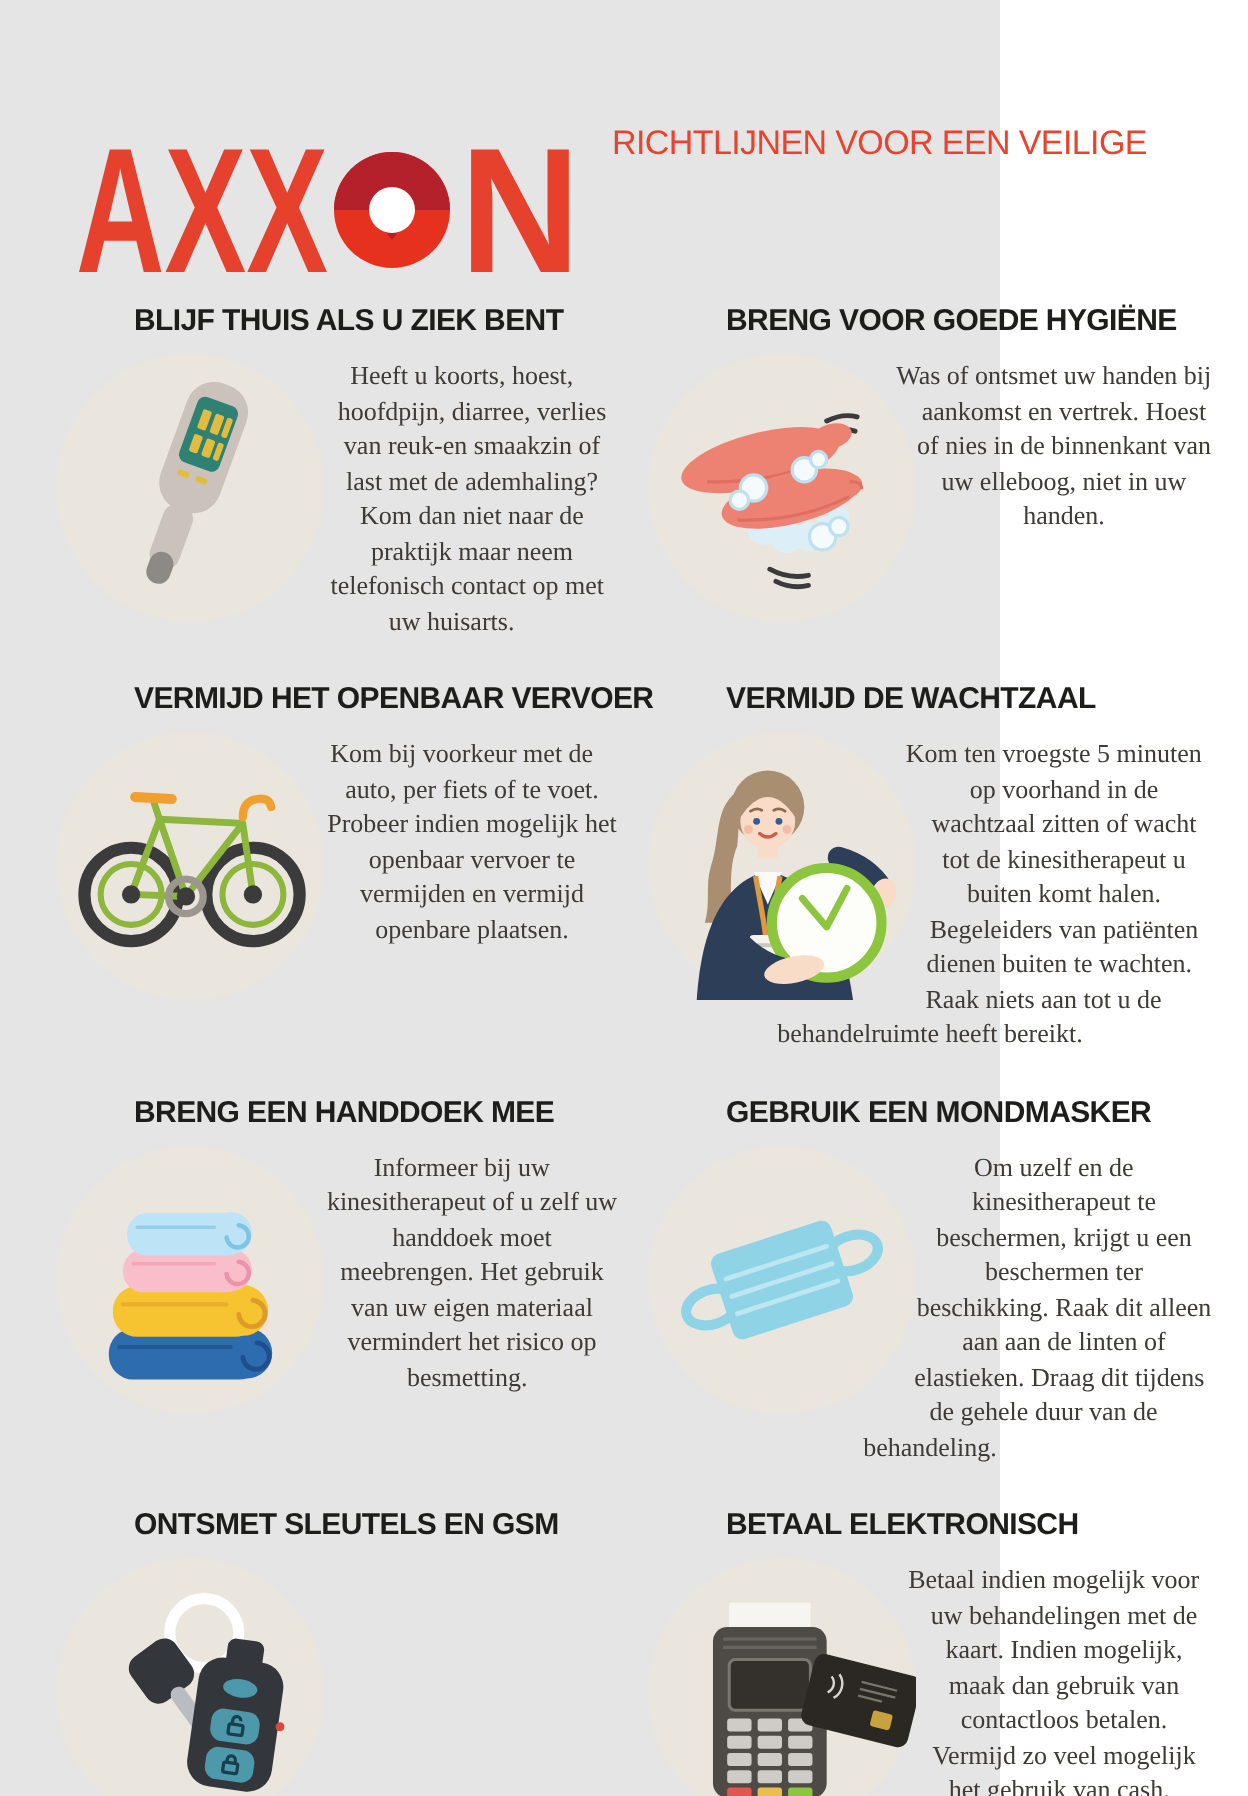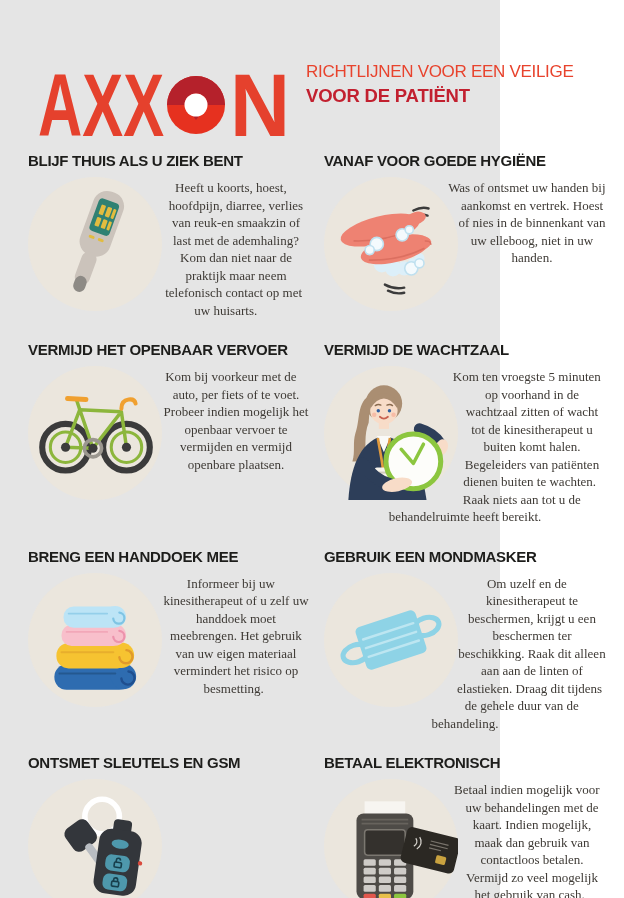--- a/index.html
+++ b/index.html
@@ -23,21 +23,21 @@
   }
 
   
   .grid {
     display:grid; grid-template-columns:282px 282px;
     column-gap:14px; padding:12px 10px 0 28px;
   }
   .card { margin-bottom:22px; }
   .card h2 {
     font-size:15px; font-weight:bold; color:#1D1D1B;
-    letter-spacing:-0.3px; white-space:nowrap; margin-bottom:8px;
+    letter-spacing:-0.3px; white-space:nowrap; margin-bottom:8px;margin-left:39px;
   }
   .card-body::after { content:""; display:block; clear:both; }
   .icon-circle {
     float:left; width:134px; height:134px; border-radius:50%;
     background:#EBE6DD;
     shape-outside:circle(50%); shape-margin:7px;
   }
   .icon-circle svg { width:134px; height:134px; display:block; }
   .card p {
     font-size:13px; line-height:17.5px; color:#3E3A35;
@@ -56,21 +56,20 @@
         <circle cx="158" cy="33" r="29" fill="#E6311F"></circle>
         <path d="M129,33 A29,29 0 0 1 187,33 L169.5,33 A11.5,11.5 0 0 0 146.5,33 Z" fill="#B5212B"></path>
         <path d="M146.5,33 L169.5,33 L158,48 Z" fill="#B5212B"></path>
         <circle cx="158" cy="33" r="11.5" fill="#FFFFFF"></circle>
       </g>
       <text x="192" y="64" font-family="Liberation Sans, sans-serif" font-size="89" font-weight="bold" fill="#E5412D" textLength="60" lengthAdjust="spacingAndGlyphs">N</text>
     </svg>
 
     <div class="title-block">
       <div class="title-line">RICHTLIJNEN VOOR EEN VEILIGE</div>
-      <div class="title-line bold">VOOR DE PATIËNT</div>
     </div>
   </div>
 
   <div class="grid">
 
     <section class="card">
       <h2>BLIJF THUIS ALS U ZIEK BENT</h2>
       <div class="card-body">
         <div class="icon-circle">
           <svg viewBox="0 0 132 132">
@@ -90,21 +89,21 @@
                 <rect x="67" y="59" width="6" height="3" rx="1.5"></rect>
               </g>
             </g>
           </svg>
         </div>
         <p>Heeft u koorts, hoest, hoofdpijn, diarree, verlies van reuk-en smaakzin of last met de ademhaling? Kom dan niet naar de praktijk maar neem telefonisch contact op met uw huisarts.</p>
       </div>
     </section>
 
     <section class="card">
-      <h2>VANAF VOOR GOEDE HYGIËNE</h2>
+      <h2>BRENG VOOR GOEDE HYGIËNE</h2>
       <div class="card-body">
         <div class="icon-circle">
           <svg viewBox="0 0 132 132">
             <g fill="none" stroke="#3B3B3B" stroke-width="2.4" stroke-linecap="round">
               <path d="M88,33 q8,-4 15,-2"></path>
                 <path d="M90,39 q6,-3 12,-1"></path>
               <path d="M60,106 q9,5 19,3"></path>
                 <path d="M63,112 q8,4 16,2"></path>
             </g>
             <g fill="#DCEFF9">

